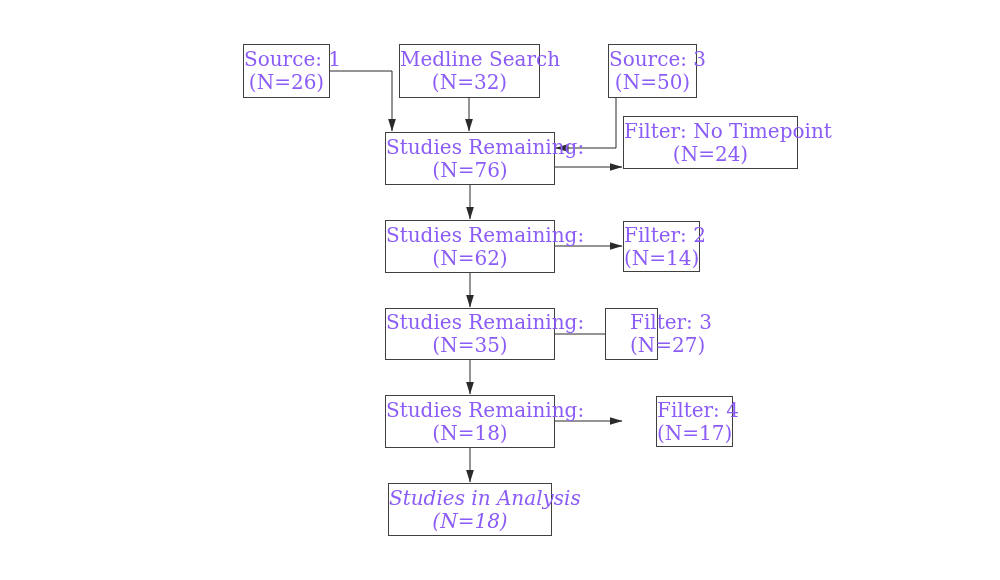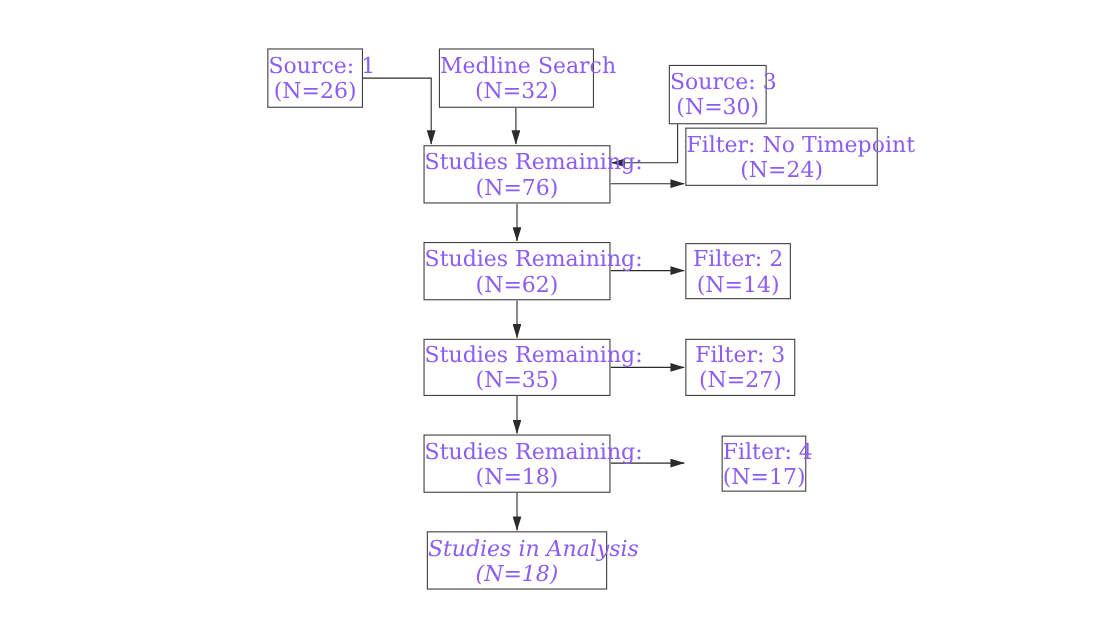--- a/index.html
+++ b/index.html
@@ -71,51 +71,51 @@
   <div class="node" style="left:243px; top:44px; width:87px; height:54px;">
     <div class="tline">Source: 1</div>
     <div class="tline">(N=26)</div>
   </div>
 
   <div class="node" style="left:399px; top:44px; width:141px; height:54px;">
     <div class="tline">Medline Search</div>
     <div class="tline">(N=32)</div>
   </div>
 
-  <div class="node" style="left:608px; top:44px; width:89px; height:54px;margin-top:15px;">
+  <div class="node" style="left:608px; top:44px; width:89px; height:54px;">
     <div class="tline">Source: 3</div>
-    <div class="tline">(N=30)</div>
+    <div class="tline">(N=50)</div>
   </div>
 
   <div class="node" style="left:385px; top:132px; width:170px; height:53px;">
     <div class="tline">Studies Remaining:</div>
     <div class="tline">(N=76)</div>
   </div>
 
   <div class="node" style="left:623px; top:116px; width:175px; height:53px;">
     <div class="tline">Filter: No Timepoint</div>
     <div class="tline">(N=24)</div>
   </div>
 
   <div class="node" style="left:385px; top:220px; width:170px; height:53px;">
     <div class="tline">Studies Remaining:</div>
     <div class="tline">(N=62)</div>
   </div>
 
-  <div class="node" style="left:623px; top:221px; width:96px; height:51px;">
+  <div class="node" style="left:623px; top:221px; width:77px; height:51px;">
     <div class="tline">Filter: 2</div>
     <div class="tline">(N=14)</div>
   </div>
 
   <div class="node" style="left:385px; top:308px; width:170px; height:52px;">
     <div class="tline">Studies Remaining:</div>
     <div class="tline">(N=35)</div>
   </div>
 
-  <div class="node" style="left:623px; top:308px; width:100px; height:52px;">
+  <div class="node" style="left:605px; top:308px; width:53px; height:52px;padding-left:24px;">
     <div class="tline">Filter: 3</div>
     <div class="tline">(N=27)</div>
   </div>
 
   <div class="node" style="left:385px; top:395px; width:170px; height:53px;">
     <div class="tline">Studies Remaining:</div>
     <div class="tline">(N=18)</div>
   </div>
 
   <div class="node" style="left:656px; top:396px; width:77px; height:51px;">

